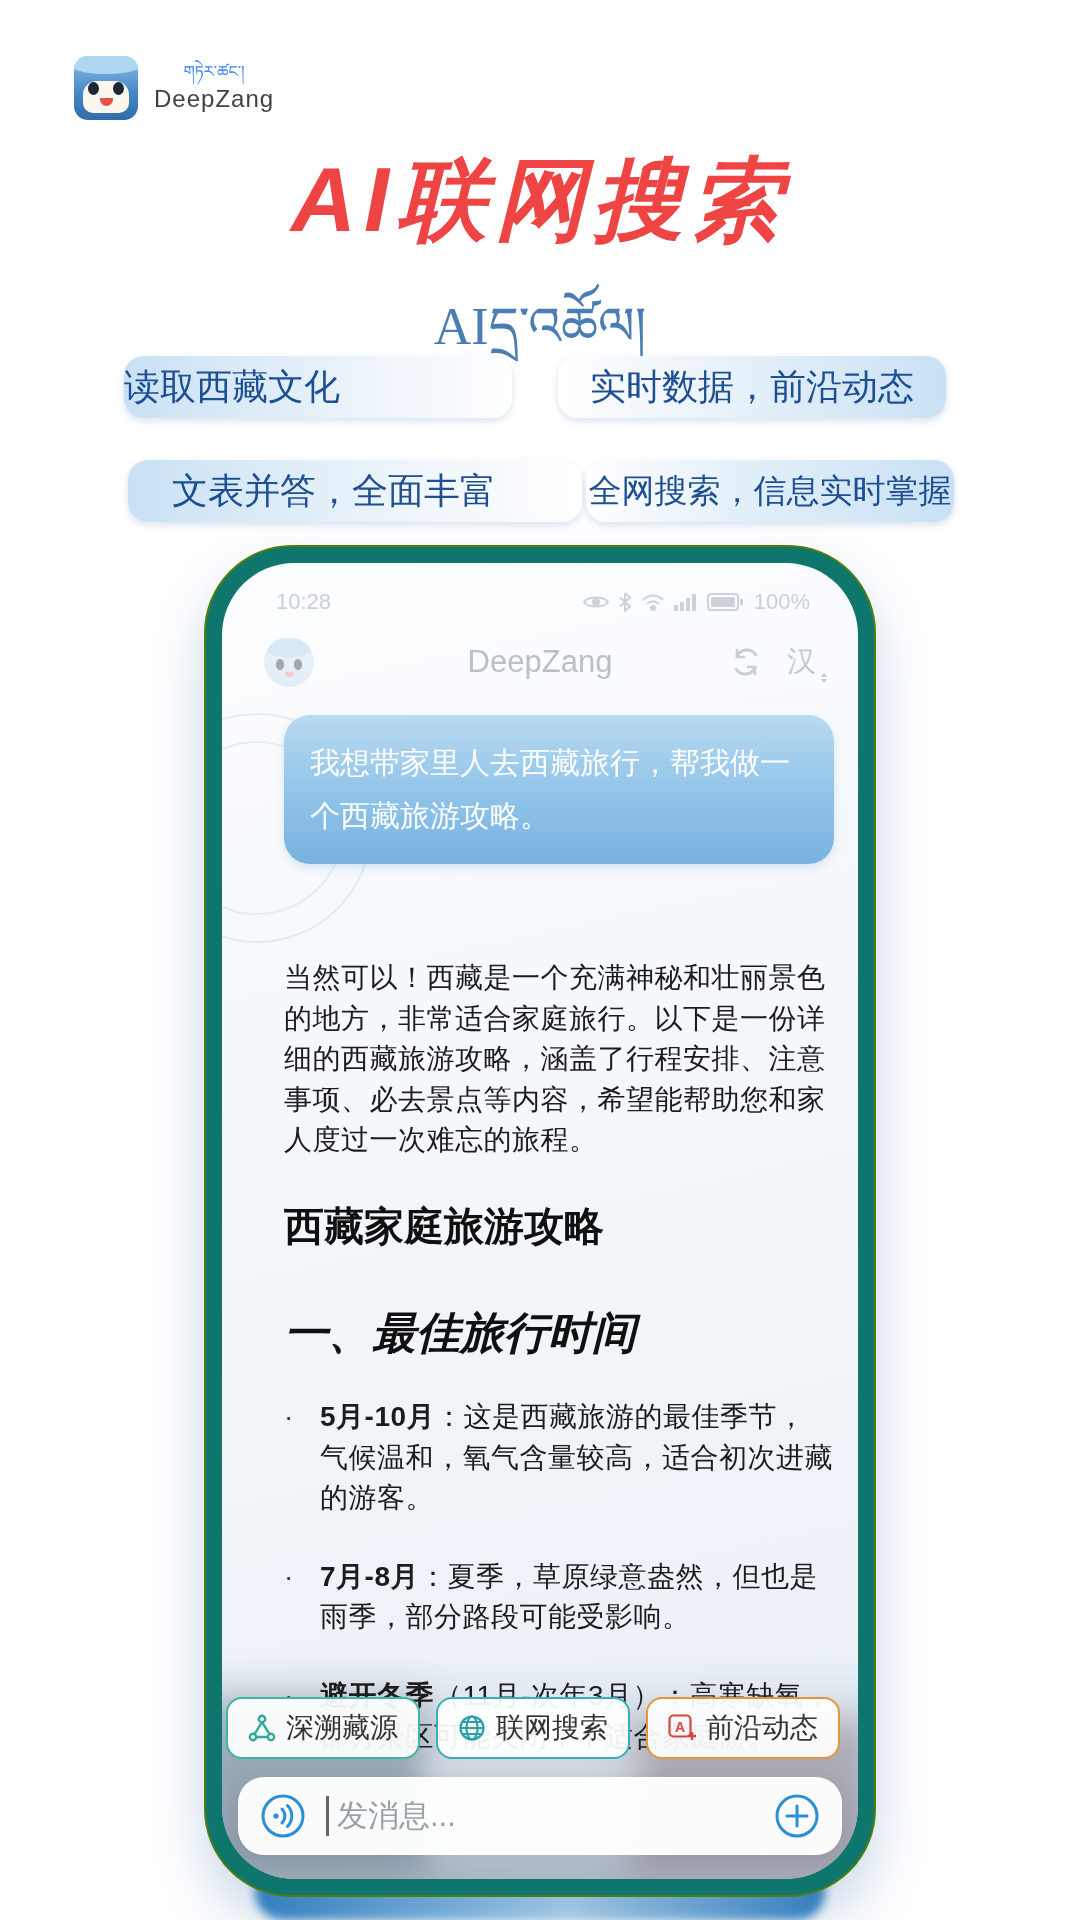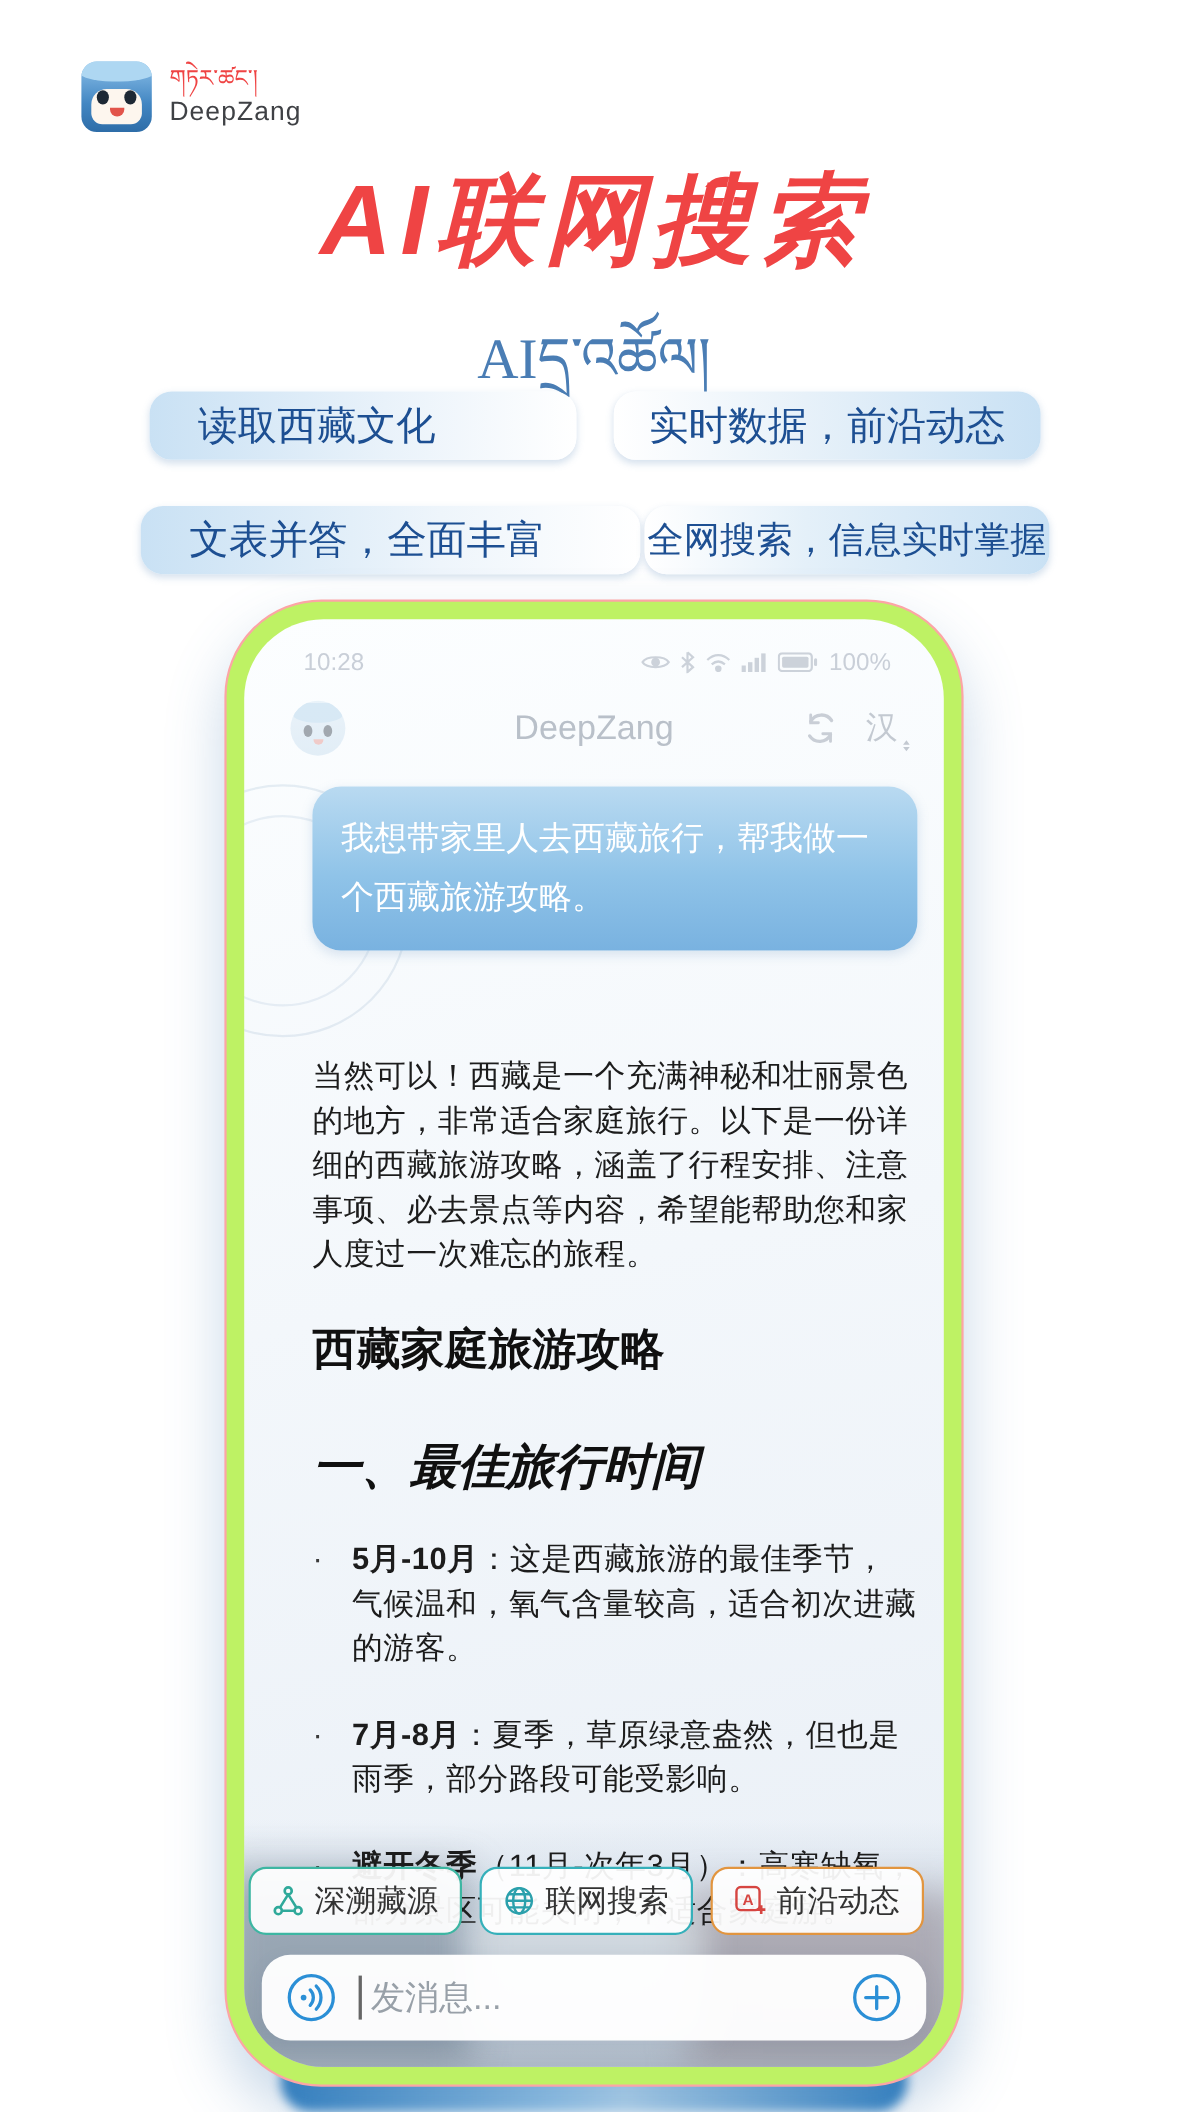--- a/index.html
+++ b/index.html
@@ -14,47 +14,47 @@
   .logo-icon { width:64px; height:64px; border-radius:14px; position:relative; overflow:hidden;
     background:linear-gradient(180deg,#8cc0e9 0%,#4286c2 60%,#2e6da8 100%); }
   .logo-icon .cap { position:absolute; top:-8px; left:-6px; right:-6px; height:26px;
     background:#aed7f2; border-radius:0 0 45% 45%; }
   .logo-icon .face { position:absolute; left:9px; right:9px; bottom:7px; height:32px;
     background:#fdf6ee; border-radius:14px 14px 10px 10px; }
   .logo-icon .eye { position:absolute; top:26px; width:11px; height:13px; background:#1d2834; border-radius:50%; }
   .logo-icon .eye.l { left:14px; } .logo-icon .eye.r { right:14px; }
   .logo-icon .mouth { position:absolute; top:42px; left:26px; width:13px; height:8px;
     background:#e2544a; border-radius:0 0 10px 10px; }
-  .logo-text .tib { font-size:21px; color:#ef4444; line-height:1.1; }
+  .logo-text .tib { font-size:16px; color:#3b82f6; line-height:1.1;text-align:center; }
   .logo-text .name { font-size:24px; color:#3f4145; margin-top:4px; letter-spacing:1px; }
 
   
   .hero-title { position:absolute; top:140px; left:0; width:100%; text-align:center;
     font-size:90px; font-weight:900; color:#ef4444; letter-spacing:8px;font-style:italic; }
   .hero-sub { position:absolute; top:268px; left:0; width:100%; text-align:center;
     font-family:"Liberation Serif", serif; font-size:52px; color:#4a7db4; }
 
   
   .pill { position:absolute; height:62px; border-radius:20px; display:flex; align-items:center;
     font-size:36px; color:#1d4f92; white-space:nowrap; box-shadow:0 3px 7px rgba(110,150,195,.28); }
-  .pill-1 { top:356px; left:136px; width:388px; padding-left:44px;
+  .pill-1 { top:356px; left:124px; width:388px; 
     background:linear-gradient(90deg,#c9e1f4 0%,#e9f2fa 55%,#ffffff 100%); }
   .pill-2 { top:356px; left:558px; width:388px; justify-content:center;
     background:linear-gradient(90deg,#ffffff 0%,#e7f1f9 45%,#c9e1f4 100%); }
   .pill-3 { top:460px; left:128px; width:454px; padding-left:44px;
     background:linear-gradient(90deg,#c9e1f4 0%,#eef5fb 60%,#ffffff 100%); }
   .pill-4 { top:460px; left:586px; width:368px; justify-content:center; font-size:33px;
     background:linear-gradient(90deg,#ffffff 0%,#e4f0f9 40%,#c9e1f4 100%); }
 
   
   .phone-glow { position:absolute; top:1864px; left:50%; transform:translateX(-50%);
     width:570px; height:56px; border-radius:40px; filter:blur(5px);
     background:linear-gradient(90deg,#2f7fc1 0%,#9cc9ea 45%,#b9d9ef 55%,#2f7fc1 100%); }
   .phone { position:absolute; top:545px; left:50%; transform:translateX(-50%);
-    width:672px; height:1352px; background:#bef264; border:2px solid #fca5a5; border-radius:88px;
+    width:672px; height:1352px; background:#0f766e; border:2px solid #4d7c0f; border-radius:88px;
     box-shadow:0 26px 52px rgba(74,125,180,.30); }
   .screen { position:absolute; inset:16px; border-radius:72px; overflow:hidden;
     background:linear-gradient(168deg,#fcfeff 0%,#f3f7fb 45%,#e9eff6 100%); }
 
   .mandala { position:absolute; top:150px; left:-80px; width:230px; height:230px; border-radius:50%;
     border:2px solid rgba(100,140,180,.14); }
   .mandala::after { content:""; position:absolute; inset:26px; border-radius:50%;
     border:2px solid rgba(100,140,180,.12); }
 
   

